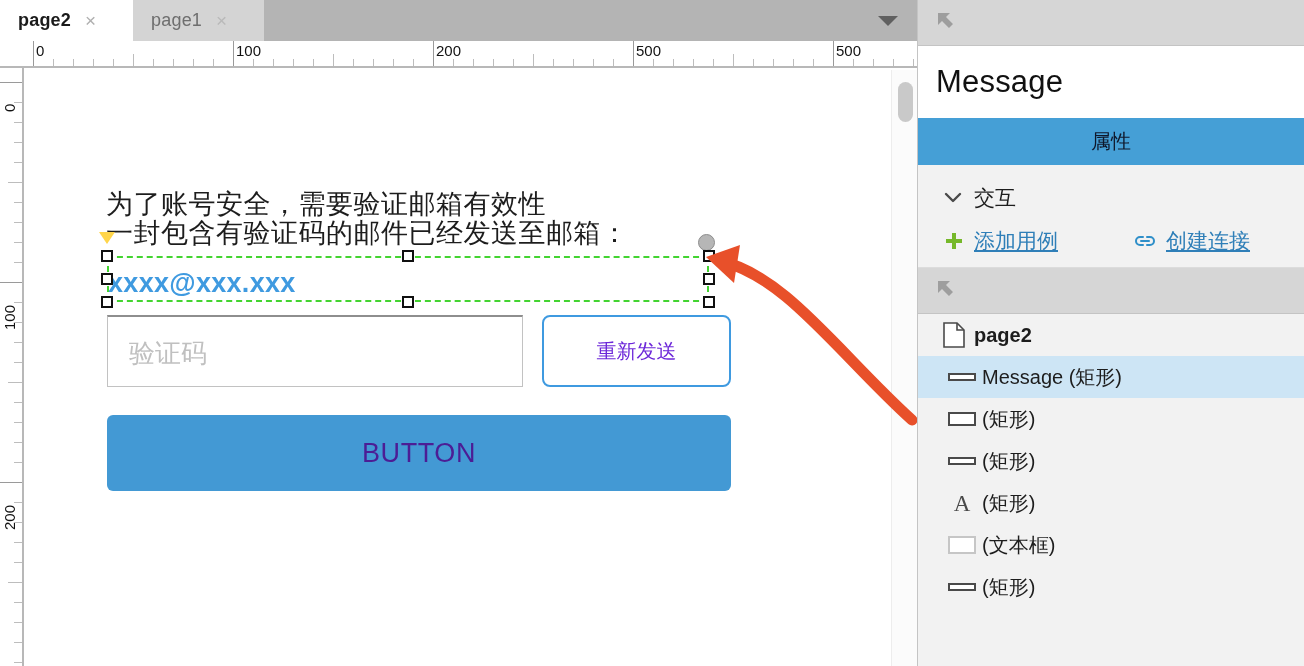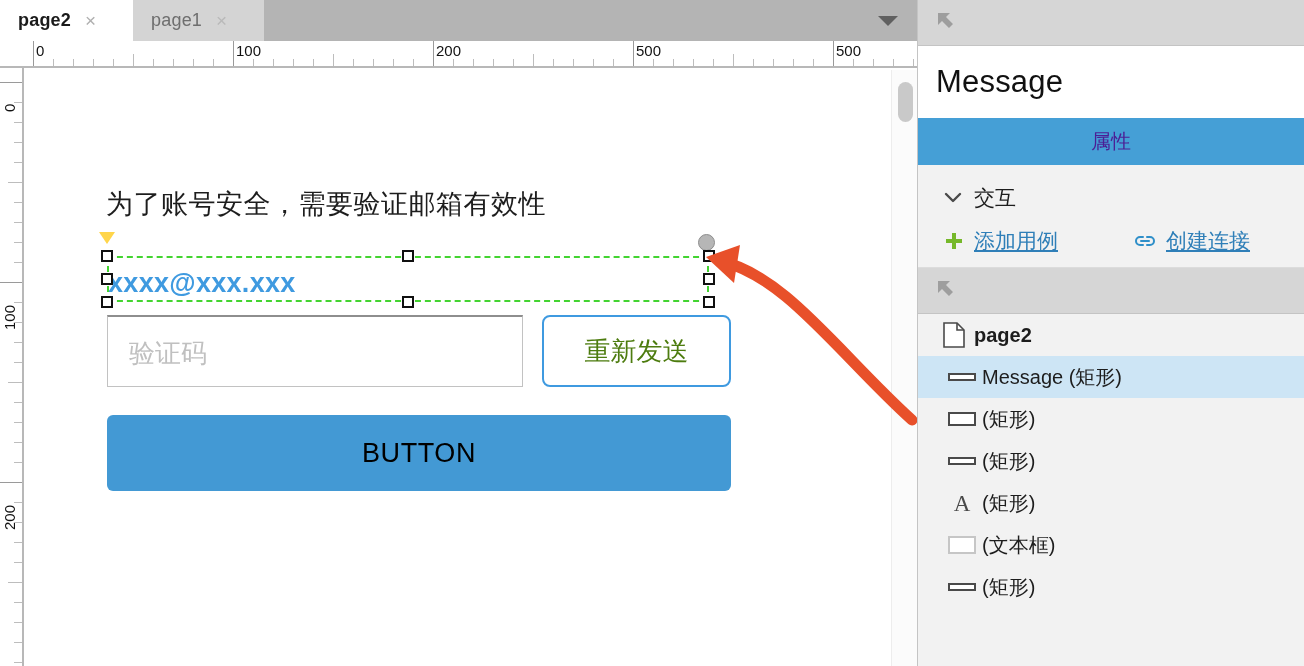--- a/index.html
+++ b/index.html
@@ -152,29 +152,29 @@
     font-size: 26px; color: #c0c0c0; white-space: nowrap;
   }
   #mock-resend {
     position: absolute; left: 516px; top: 245px;
     width: 189px; height: 72px;
     background: #ffffff;
     border: 2px solid #3f9ae0;
     border-radius: 8px;
     display: flex; align-items: center; justify-content: center;
   }
-  #mock-resend-lbl { font-size: 26px; color: #4d7c0f; white-space: nowrap; }
+  #mock-resend-lbl { font-size: 20px; color: #6d28d9; white-space: nowrap; }
   #mock-button {
     position: absolute; left: 81px; top: 345px;
     width: 624px; height: 76px;
     background: #4399d4; border-radius: 6px;
     display: flex; align-items: center; justify-content: center;
   }
   #mock-button-lbl {
-    font-size: 27px; color: #000000; letter-spacing: .6px;
+    font-size: 27px; color: #4c1d95; letter-spacing: .6px;
   }
 
   
   #selection {
     position: absolute; left: 81px; top: 186px;
     width: 602px; height: 46px;
     border: 2px dashed #43d430;
   }
   .handle {
     position: absolute; width: 12px; height: 12px;
@@ -230,21 +230,21 @@
     display: flex; align-items: center;
     padding-left: 18px;
   }
   #panel-title-text {
     font-size: 31px; color: #111; letter-spacing: .2px;
   }
   #prop-header {
     height: 47px; background: #459fd6;
     display: flex; align-items: center; justify-content: center;
   }
-  #prop-header-text { font-size: 20px; color: #4c1d95; }
+  #prop-header-text { font-size: 20px; color: #0f172a; }
 
   #interaction-section {
     background: #f2f2f2;
     padding: 14px 0 8px 0;
     border-bottom: 1px solid #dcdcdc;
   }
   #interaction-row {
     display: flex; align-items: center;
     padding: 0 0 0 26px; height: 38px; text-align: right;
   }
@@ -416,20 +416,21 @@
           <div class="vr-tick t-min" style="top: 534px;"></div>
           <div class="vr-tick t-min" style="top: 554px;"></div>
           <div class="vr-tick t-min" style="top: 574px;"></div>
           <div class="vr-tick t-min" style="top: 594px;"></div>
         </div>
     </div>
 
     <div id="canvas">
 
       <div class="mock-line" id="mock-line1">为了账号安全，需要验证邮箱有效性</div>
+      <div class="mock-line" id="mock-line2">一封包含有验证码的邮件已经发送至邮箱：</div>
       <div id="mock-input">
         <div id="mock-input-ph">验证码</div>
       </div>
 
       <div id="mock-email">xxxx@xxx.xxx</div>
 
       <div id="mock-resend">
         <span id="mock-resend-lbl">重新发送</span>
       </div>
 

